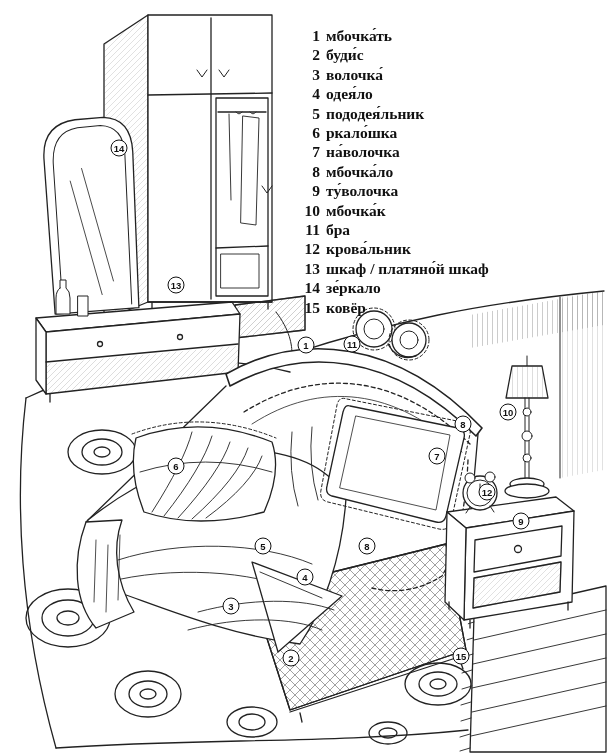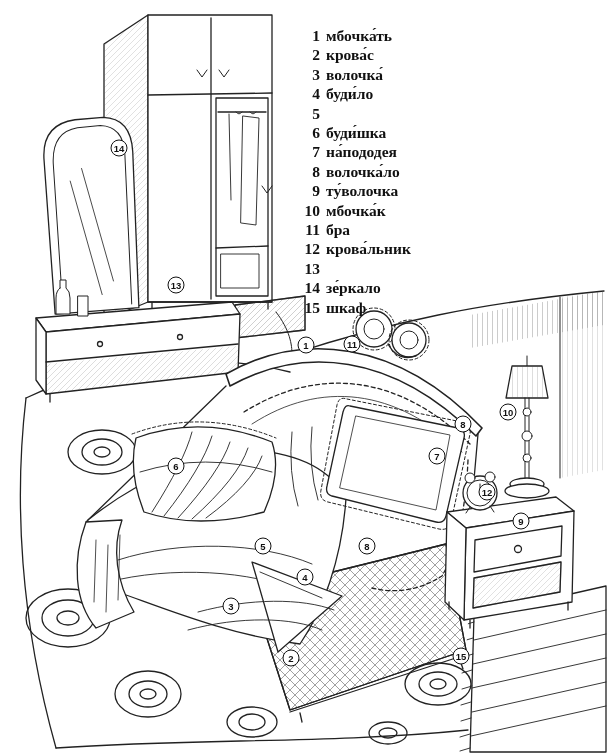--- a/index.html
+++ b/index.html
@@ -227,71 +227,73 @@
     </g>
   </svg>
 
   <ol class="vocab" id="vocab-list">
       <li class="vocab-row">
         <span class="num">1</span>
         <span class="word">мбочка́ть</span>
       </li>
       <li class="vocab-row">
         <span class="num">2</span>
-        <span class="word">крова́с</span>
+        <span class="word">буди́с</span>
       </li>
       <li class="vocab-row">
         <span class="num">3</span>
         <span class="word">волочка́</span>
       </li>
       <li class="vocab-row">
         <span class="num">4</span>
-        <span class="word">буди́ло</span>
+        <span class="word">одея́ло</span>
       </li>
       <li class="vocab-row">
         <span class="num">5</span>
+        <span class="word">пододея́льник</span>
       </li>
       <li class="vocab-row">
         <span class="num">6</span>
-        <span class="word">буди́шка</span>
+        <span class="word">ркало́шка</span>
       </li>
       <li class="vocab-row">
         <span class="num">7</span>
-        <span class="word">на́пододея</span>
+        <span class="word">на́волочка</span>
       </li>
       <li class="vocab-row">
         <span class="num">8</span>
-        <span class="word">волочка́ло</span>
+        <span class="word">мбочка́ло</span>
       </li>
       <li class="vocab-row">
         <span class="num">9</span>
         <span class="word">ту́волочка</span>
       </li>
       <li class="vocab-row">
         <span class="num">10</span>
         <span class="word">мбочка́к</span>
       </li>
       <li class="vocab-row">
         <span class="num">11</span>
         <span class="word">бра</span>
       </li>
       <li class="vocab-row">
         <span class="num">12</span>
         <span class="word">крова́льник</span>
       </li>
       <li class="vocab-row">
         <span class="num">13</span>
+        <span class="word">шкаф / платяно́й шкаф</span>
       </li>
       <li class="vocab-row">
         <span class="num">14</span>
         <span class="word">зе́ркало</span>
       </li>
       <li class="vocab-row">
         <span class="num">15</span>
-        <span class="word">шкаф</span>
+        <span class="word">ковёр</span>
       </li>
     </ol>
 
   <div class="marker-layer" id="marker-layer">
       <div class="marker" style="left: 306px; top: 345px;">1</div>
       <div class="marker" style="left: 291px; top: 658px;">2</div>
       <div class="marker" style="left: 231px; top: 606px;">3</div>
       <div class="marker" style="left: 305px; top: 577px;">4</div>
       <div class="marker" style="left: 263px; top: 546px;">5</div>
       <div class="marker" style="left: 176px; top: 466px;">6</div>

